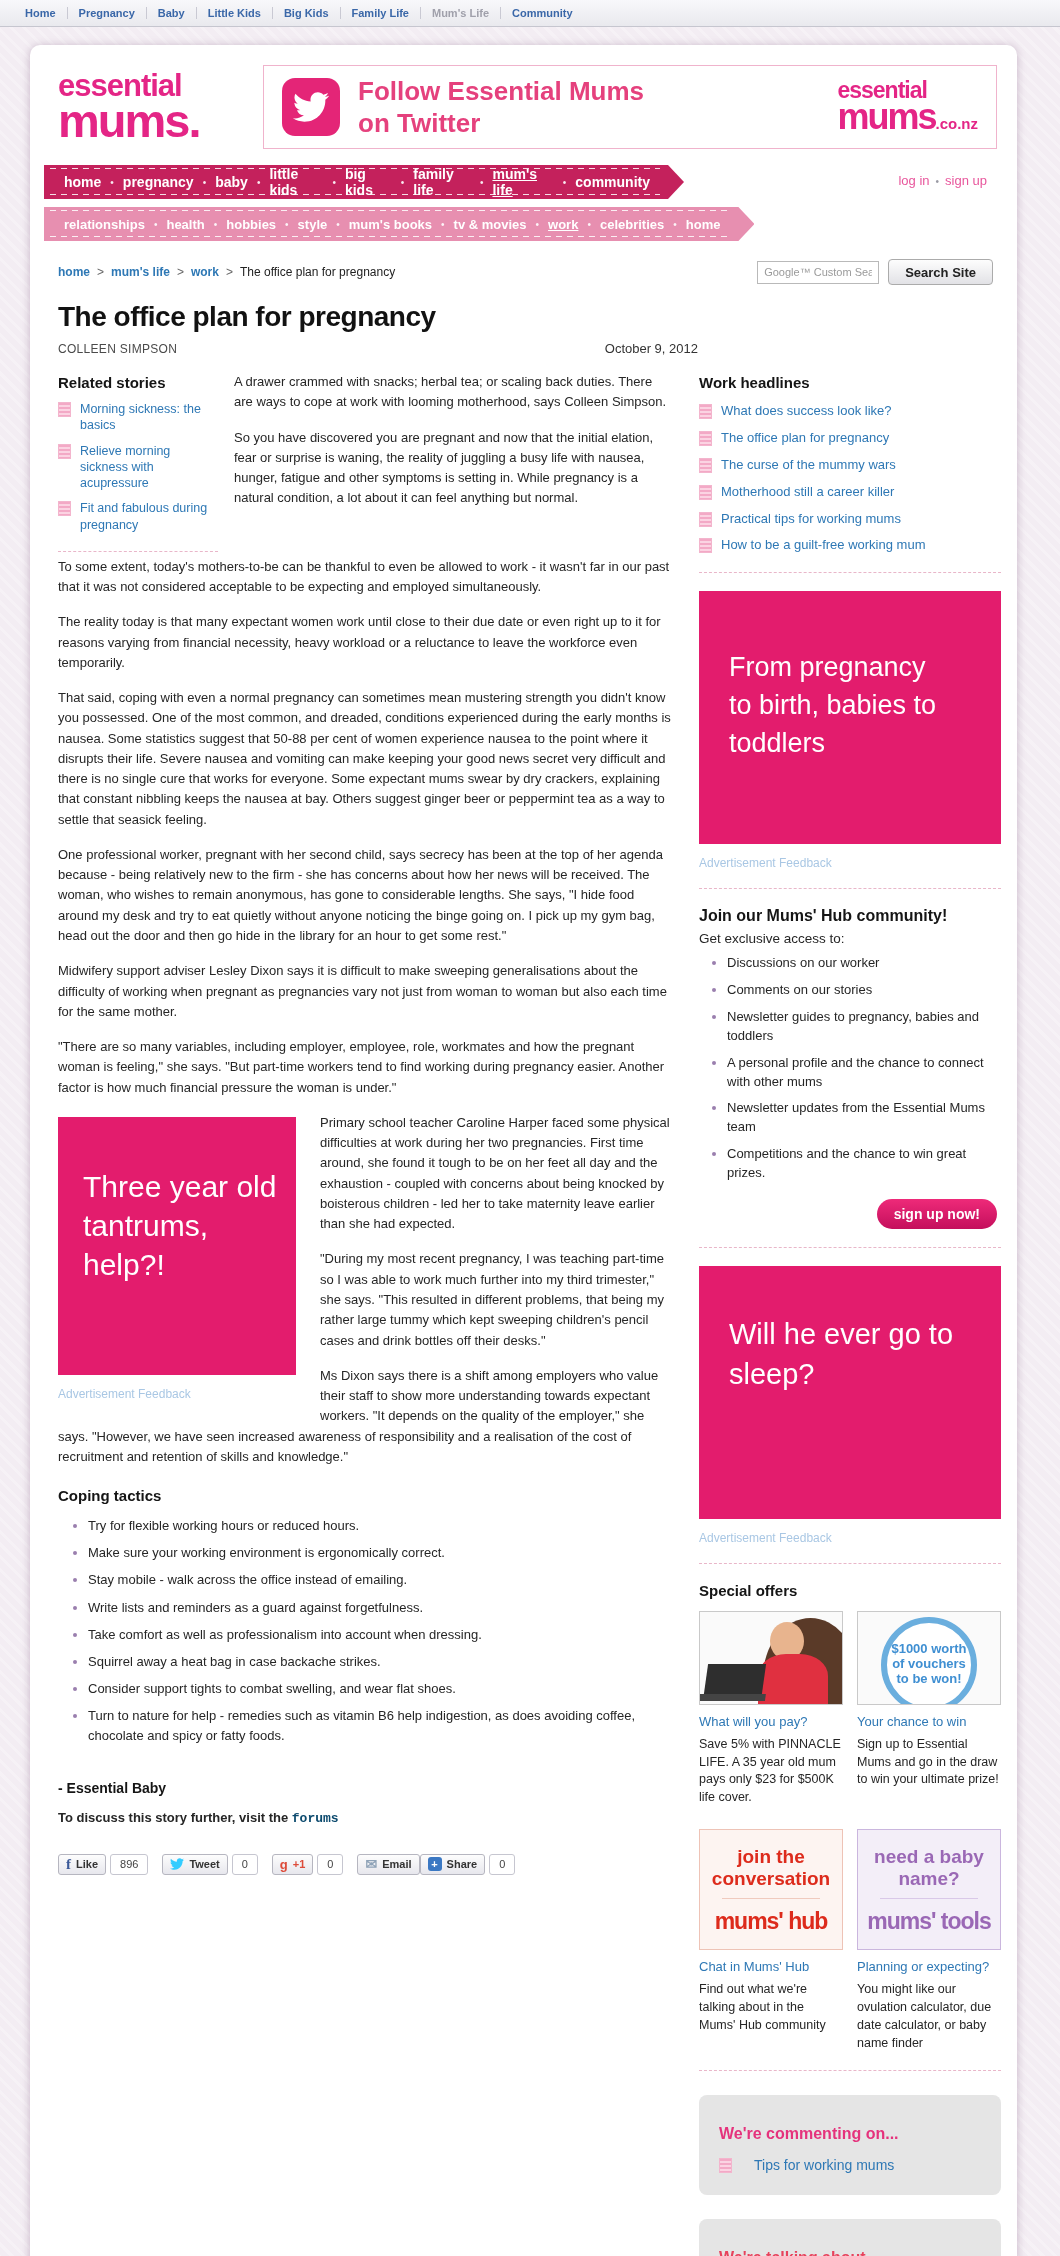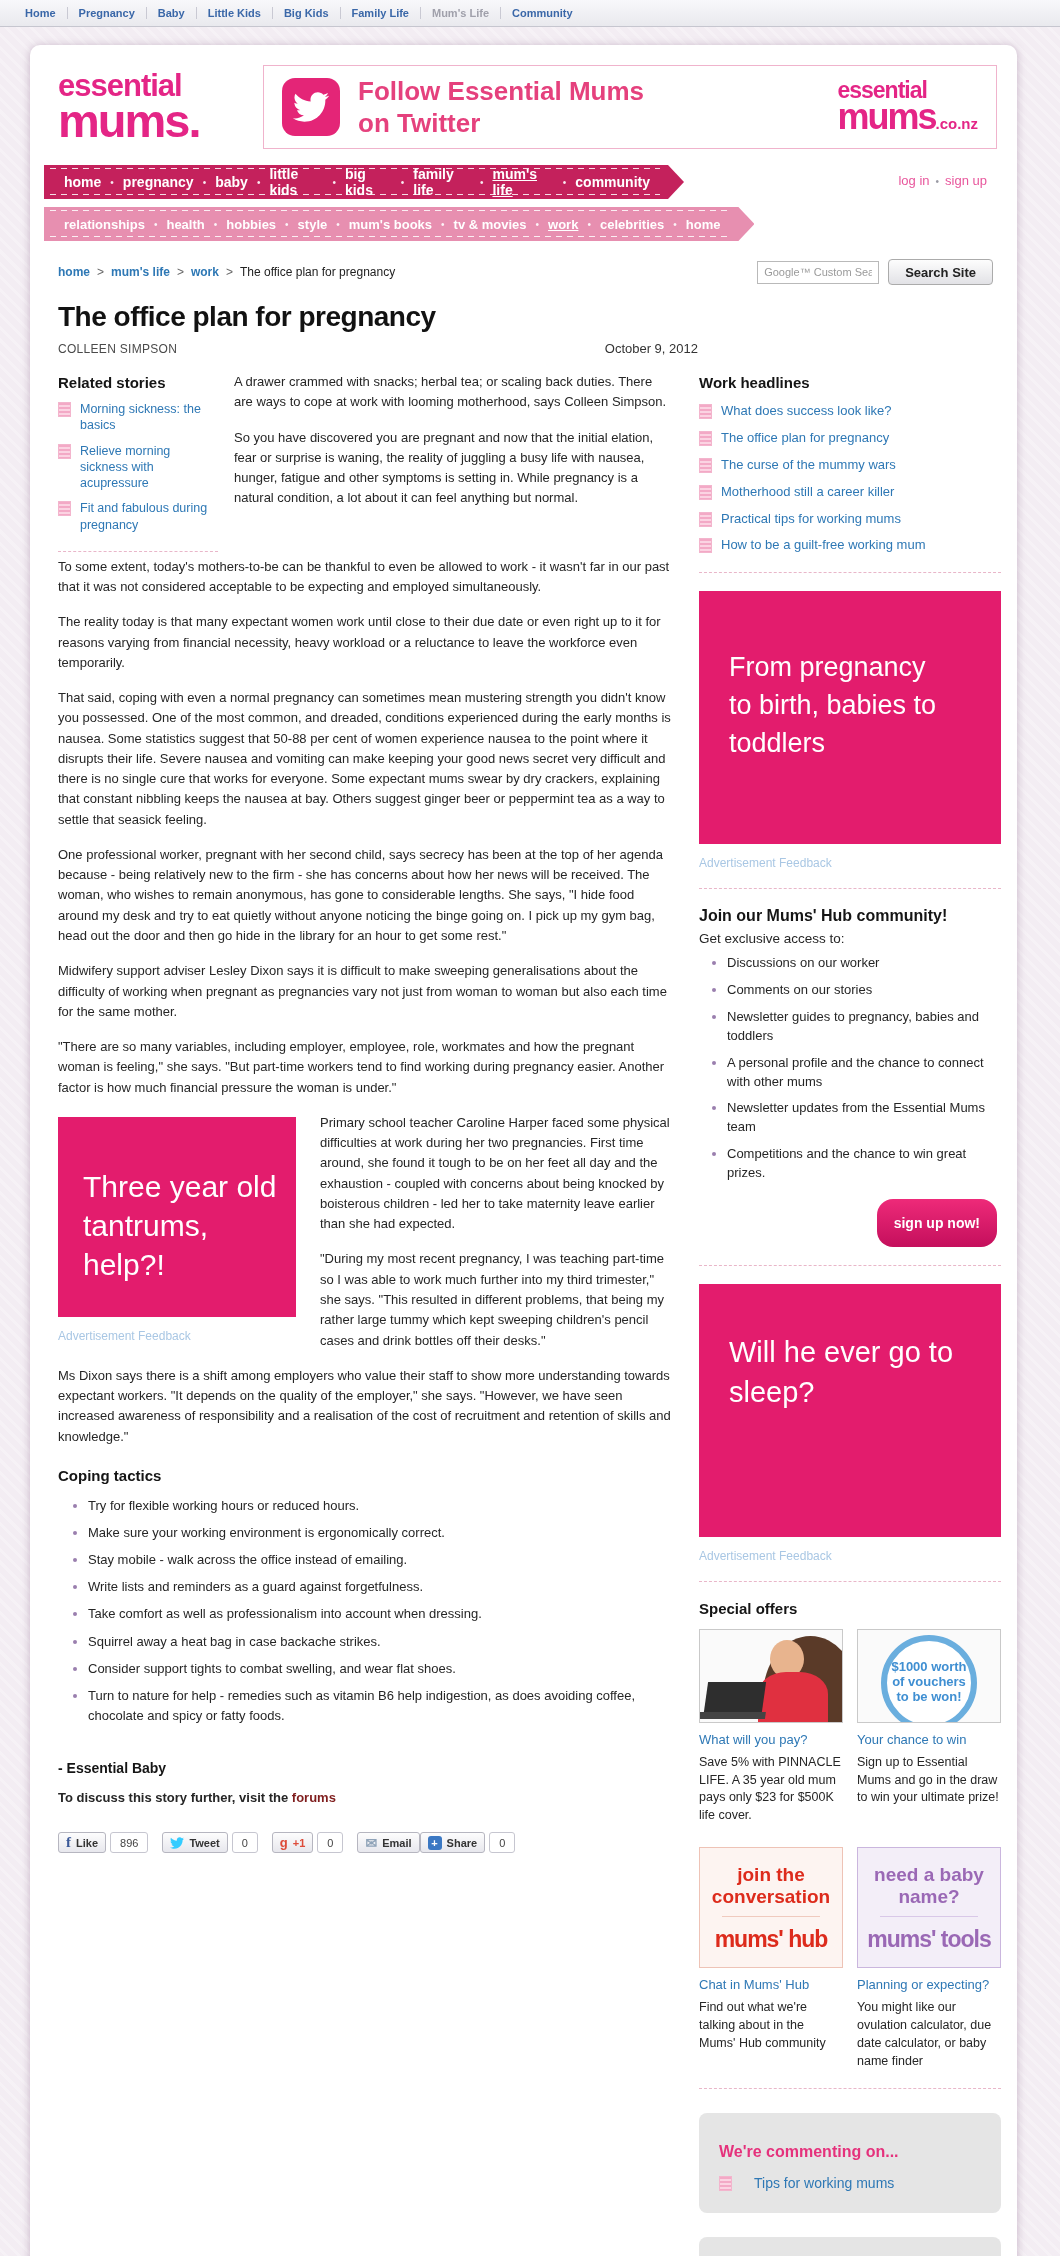--- a/index.html
+++ b/index.html
@@ -96,31 +96,31 @@
               border:1px solid #f3b5cd; }
   .icon-list a { color:#2e78b5; font-size:12.5px; line-height:1.3; text-decoration:none; }
   .related .rule { border-top:1px dashed #e9b6c9; margin-top:18px; height:6px; }
 
   .main p { font-size:13px; line-height:1.56; margin:0 0 15px; color:#262626; }
   .clear { clear:left; }
 
   
   .adL { float:left; width:238px; margin:4px 24px 6px 0; }
   .ad-box { background:#e31c6d; color:#fff; }
-  .adL .ad-box { height:200px; padding:50px 10px 8px 25px; font-size:30px; line-height:1.3; }
+  .adL .ad-box { height:258px; padding:50px 10px 8px 25px; font-size:30px; line-height:1.3; }
   .ad-feedback { color:#a9c7e4; font-size:12px; margin-top:12px; }
 
   .coping-h { font-size:15px; font-weight:bold; margin:20px 0 12px; color:#151515; }
   ul.coping { margin:0 0 16px; padding-left:30px; }
   ul.coping li { font-size:13px; line-height:1.55; margin-bottom:7px; }
   ul.coping li::marker, ul.cbul li::marker { color:#9a7fae; }
 
   .signoff { font-weight:bold; font-size:14px; margin:34px 0 12px; color:#151515; }
   .discuss { font-weight:bold; font-size:13px; color:#151515; margin:0 0 4px; }
-  .discuss a { color:#7f1d1d; text-decoration:none; }
+  .discuss a { color:#0c4a6e; text-decoration:none;font-family:Liberation Mono, monospace; }
 
   
   .share-row { display:flex; align-items:center; margin:24px 0 10px; }
   .w { display:inline-flex; align-items:center; height:21px; border:1px solid #b6b6c0; border-radius:3px;
        background:linear-gradient(#fdfdfd,#e7e7ed); font-size:11px; font-weight:bold; color:#333;
        padding:0 7px; gap:5px; }
   .cnt { display:inline-flex; align-items:center; height:21px; border:1px solid #c6c6d0; border-radius:3px;
          background:#fff; font-size:11px; color:#444; padding:0 9px; margin:0 14px 0 4px; }
   .fbf::before { content:"f"; color:#3b5998; font-weight:bold; font-family:"Liberation Serif",serif; font-size:15px; }
   .gplus-g::before { content:"g"; color:#dd4b39; font-weight:bold; font-size:13px; }
@@ -139,21 +139,21 @@
   .adS .ad-box .inner { display:block; max-width:218px; }
   .adS.second .ad-box { padding-top:48px; font-size:29px; }
   .adS.second .ad-box .inner { max-width:225px; }
 
   .community .side-h { font-size:16px; margin-bottom:6px; }
   .community .intro { font-size:13.5px; margin:0 0 8px; }
   ul.cbul { margin:0; padding-left:28px; }
   ul.cbul li { font-size:13px; line-height:1.45; margin-bottom:8px; }
   .signup-row { text-align:right; margin:16px 4px 2px 0; }
   .signup-btn { display:inline-block; background:linear-gradient(#ee2a79,#c40f5c); color:#fff; font-weight:bold;
-                font-size:14px; padding:16px 17px; border-radius:16px; text-decoration:none; }
+                font-size:14px; padding:7px 17px; border-radius:16px; text-decoration:none; }
 
   .offers { display:flex; gap:14px; }
   .offer { width:144px; }
   .offer .img { height:94px; border:1px solid #c9c9c9; position:relative; overflow:hidden; background:#fafafa; }
   .ph-hair { position:absolute; right:-16px; top:6px; width:95px; height:120px; background:#5a3a28; border-radius:50%; }
   .ph-face { position:absolute; right:38px; top:10px; width:34px; height:38px; background:#e8b48e; border-radius:50%; }
   .ph-shirt { position:absolute; right:14px; top:42px; width:70px; height:55px; background:#e03040; border-radius:40% 40% 10% 10%; }
   .ph-laptop { position:absolute; left:6px; bottom:10px; width:58px; height:30px; background:#2e2e2e; transform:skewX(-8deg); }
   .ph-laptop::after { content:""; position:absolute; left:-4px; bottom:-7px; width:66px; height:7px; background:#444; }
   .voucher { background:linear-gradient(135deg,#f9c4de 0%,#d87ccb 40%,#b643ae 100%); display:flex;

